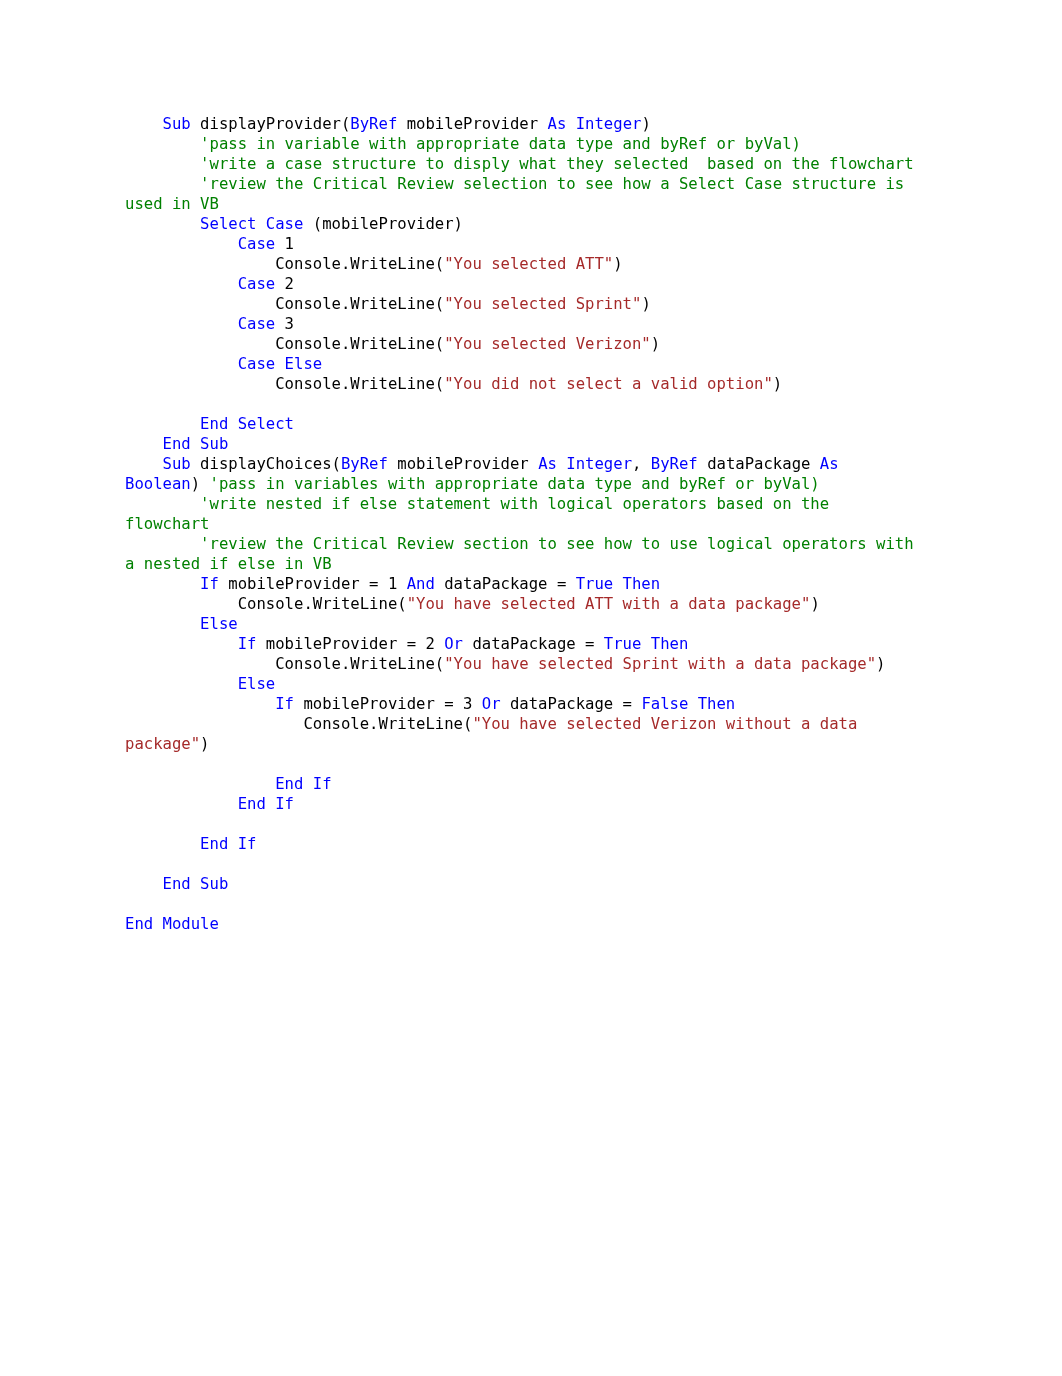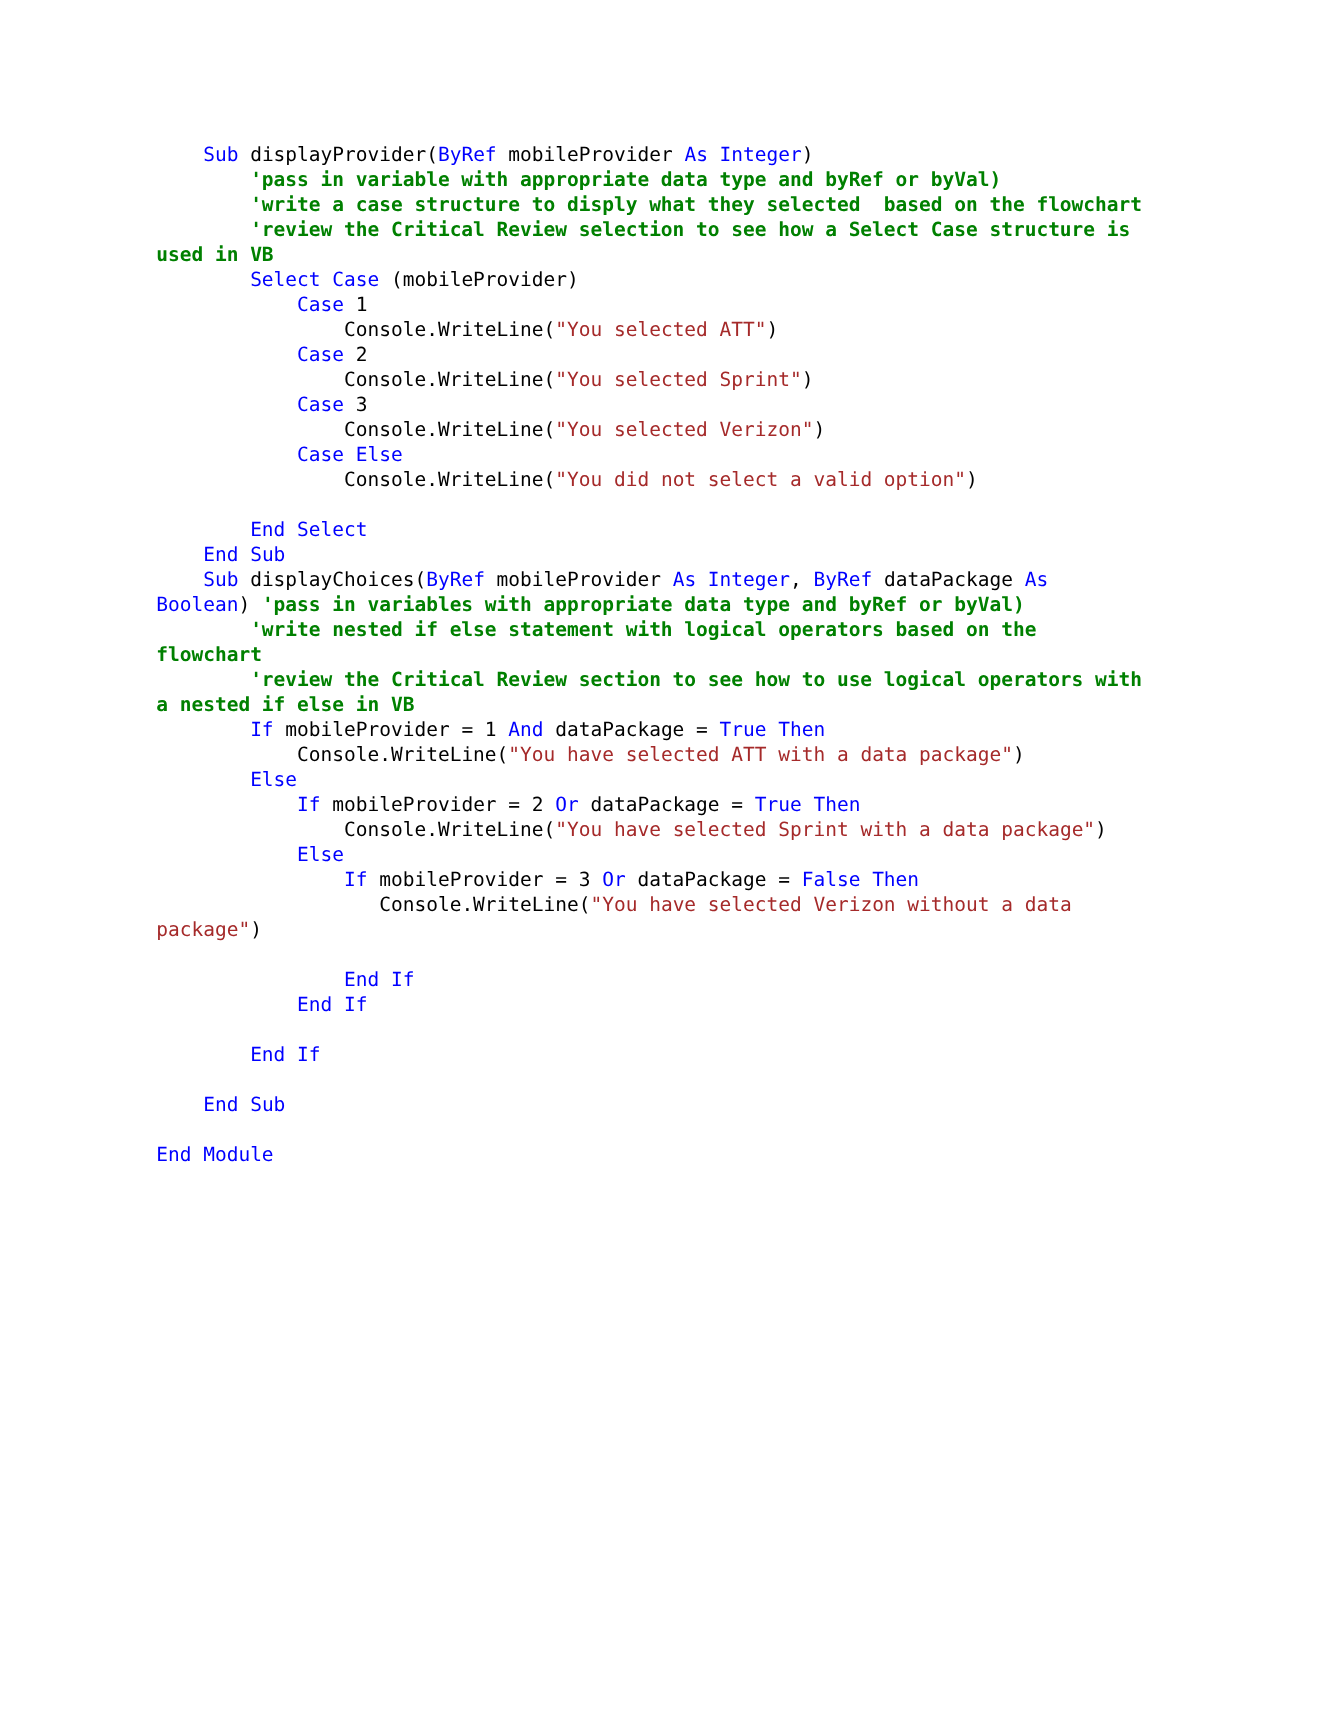--- a/index.html
+++ b/index.html
@@ -37,21 +37,21 @@
     min-height: 20px;
     white-space: pre-wrap;
     word-wrap: break-word;
     overflow-wrap: break-word;
   }
   .line.blank {
     height: 20px;
     white-space: pre;
   }
   .kw   { color: #0000ff; }
-  .cmt  { color: #008000; font-weight: bold; }
+  .cmt  { color: #008000; }
   .str  { color: #a52a2a; }
   .pln  { color: #000000; }
 </style>
 </head>
 <body>
 
 <div class="page">
   <div class="code-block" id="code-block"><div class="line"><span class="pln">    </span><span class="kw">Sub</span><span class="pln"> displayProvider(</span><span class="kw">ByRef</span><span class="pln"> mobileProvider </span><span class="kw">As</span><span class="pln"> </span><span class="kw">Integer</span><span class="pln">)</span></div><div class="line"><span class="pln">        </span><span class="cmt">'pass in variable with appropriate data type and byRef or byVal)</span></div><div class="line"><span class="pln">        </span><span class="cmt">'write a case structure to disply what they selected  based on the flowchart</span></div><div class="line"><span class="pln">        </span><span class="cmt">'review the Critical Review selection to see how a Select Case structure is used in VB</span></div><div class="line"><span class="pln">        </span><span class="kw">Select Case</span><span class="pln"> (mobileProvider)</span></div><div class="line"><span class="pln">            </span><span class="kw">Case</span><span class="pln"> 1</span></div><div class="line"><span class="pln">                Console.WriteLine(</span><span class="str">"You selected ATT"</span><span class="pln">)</span></div><div class="line"><span class="pln">            </span><span class="kw">Case</span><span class="pln"> 2</span></div><div class="line"><span class="pln">                Console.WriteLine(</span><span class="str">"You selected Sprint"</span><span class="pln">)</span></div><div class="line"><span class="pln">            </span><span class="kw">Case</span><span class="pln"> 3</span></div><div class="line"><span class="pln">                Console.WriteLine(</span><span class="str">"You selected Verizon"</span><span class="pln">)</span></div><div class="line"><span class="pln">            </span><span class="kw">Case Else</span></div><div class="line"><span class="pln">                Console.WriteLine(</span><span class="str">"You did not select a valid option"</span><span class="pln">)</span></div><div class="line blank">&nbsp;</div><div class="line"><span class="pln">        </span><span class="kw">End Select</span></div><div class="line"><span class="pln">    </span><span class="kw">End Sub</span></div><div class="line"><span class="pln">    </span><span class="kw">Sub</span><span class="pln"> displayChoices(</span><span class="kw">ByRef</span><span class="pln"> mobileProvider </span><span class="kw">As</span><span class="pln"> </span><span class="kw">Integer</span><span class="pln">, </span><span class="kw">ByRef</span><span class="pln"> dataPackage </span><span class="kw">As</span><span class="pln"> </span><span class="kw">Boolean</span><span class="pln">) </span><span class="cmt">'pass in variables with appropriate data type and byRef or byVal)</span></div><div class="line"><span class="pln">        </span><span class="cmt">'write nested if else statement with logical operators based on the flowchart</span></div><div class="line"><span class="pln">        </span><span class="cmt">'review the Critical Review section to see how to use logical operators with a nested if else in VB</span></div><div class="line"><span class="pln">        </span><span class="kw">If</span><span class="pln"> mobileProvider = 1 </span><span class="kw">And</span><span class="pln"> dataPackage = </span><span class="kw">True Then</span></div><div class="line"><span class="pln">            Console.WriteLine(</span><span class="str">"You have selected ATT with a data package"</span><span class="pln">)</span></div><div class="line"><span class="pln">        </span><span class="kw">Else</span></div><div class="line"><span class="pln">            </span><span class="kw">If</span><span class="pln"> mobileProvider = 2 </span><span class="kw">Or</span><span class="pln"> dataPackage = </span><span class="kw">True Then</span></div><div class="line"><span class="pln">                Console.WriteLine(</span><span class="str">"You have selected Sprint with a data package"</span><span class="pln">)</span></div><div class="line"><span class="pln">            </span><span class="kw">Else</span></div><div class="line"><span class="pln">                </span><span class="kw">If</span><span class="pln"> mobileProvider = 3 </span><span class="kw">Or</span><span class="pln"> dataPackage = </span><span class="kw">False Then</span></div><div class="line"><span class="pln">                   Console.WriteLine(</span><span class="str">"You have selected Verizon without a data package"</span><span class="pln">)</span></div><div class="line blank">&nbsp;</div><div class="line"><span class="pln">                </span><span class="kw">End If</span></div><div class="line"><span class="pln">            </span><span class="kw">End If</span></div><div class="line blank">&nbsp;</div><div class="line"><span class="pln">        </span><span class="kw">End If</span></div><div class="line blank">&nbsp;</div><div class="line"><span class="pln">    </span><span class="kw">End Sub</span></div><div class="line blank">&nbsp;</div><div class="line"><span class="kw">End Module</span></div></div>
 </div>
 

